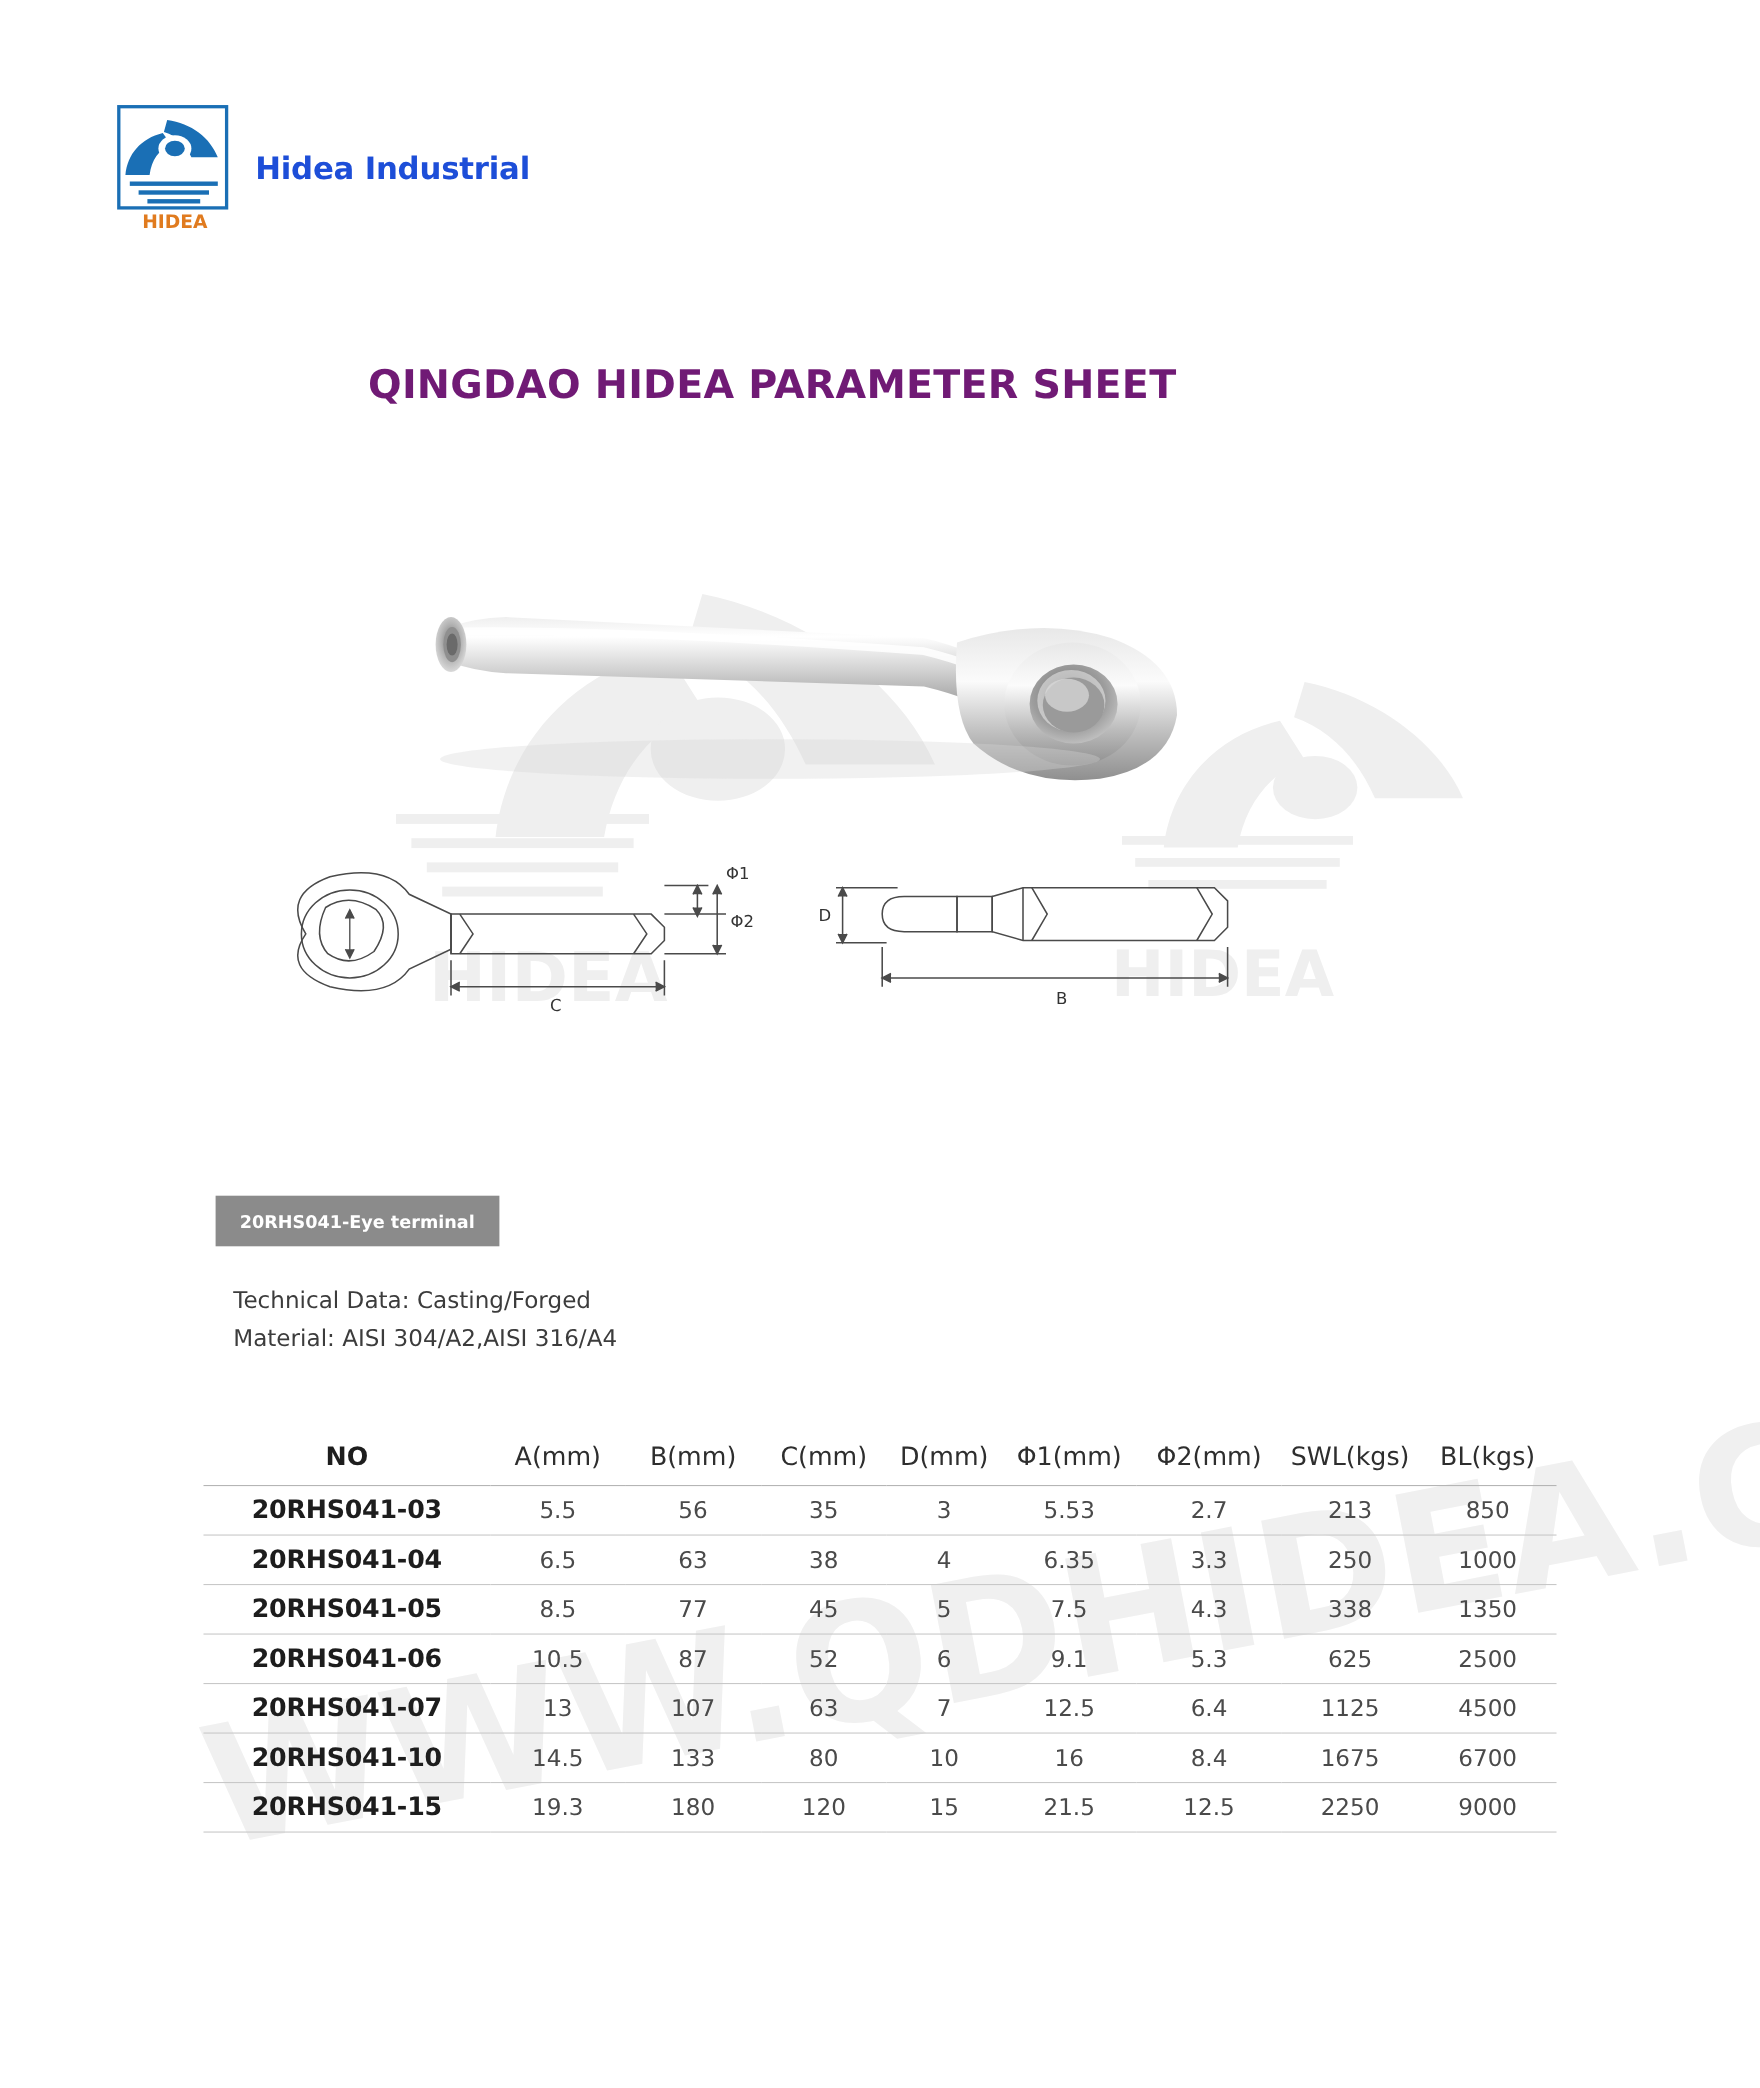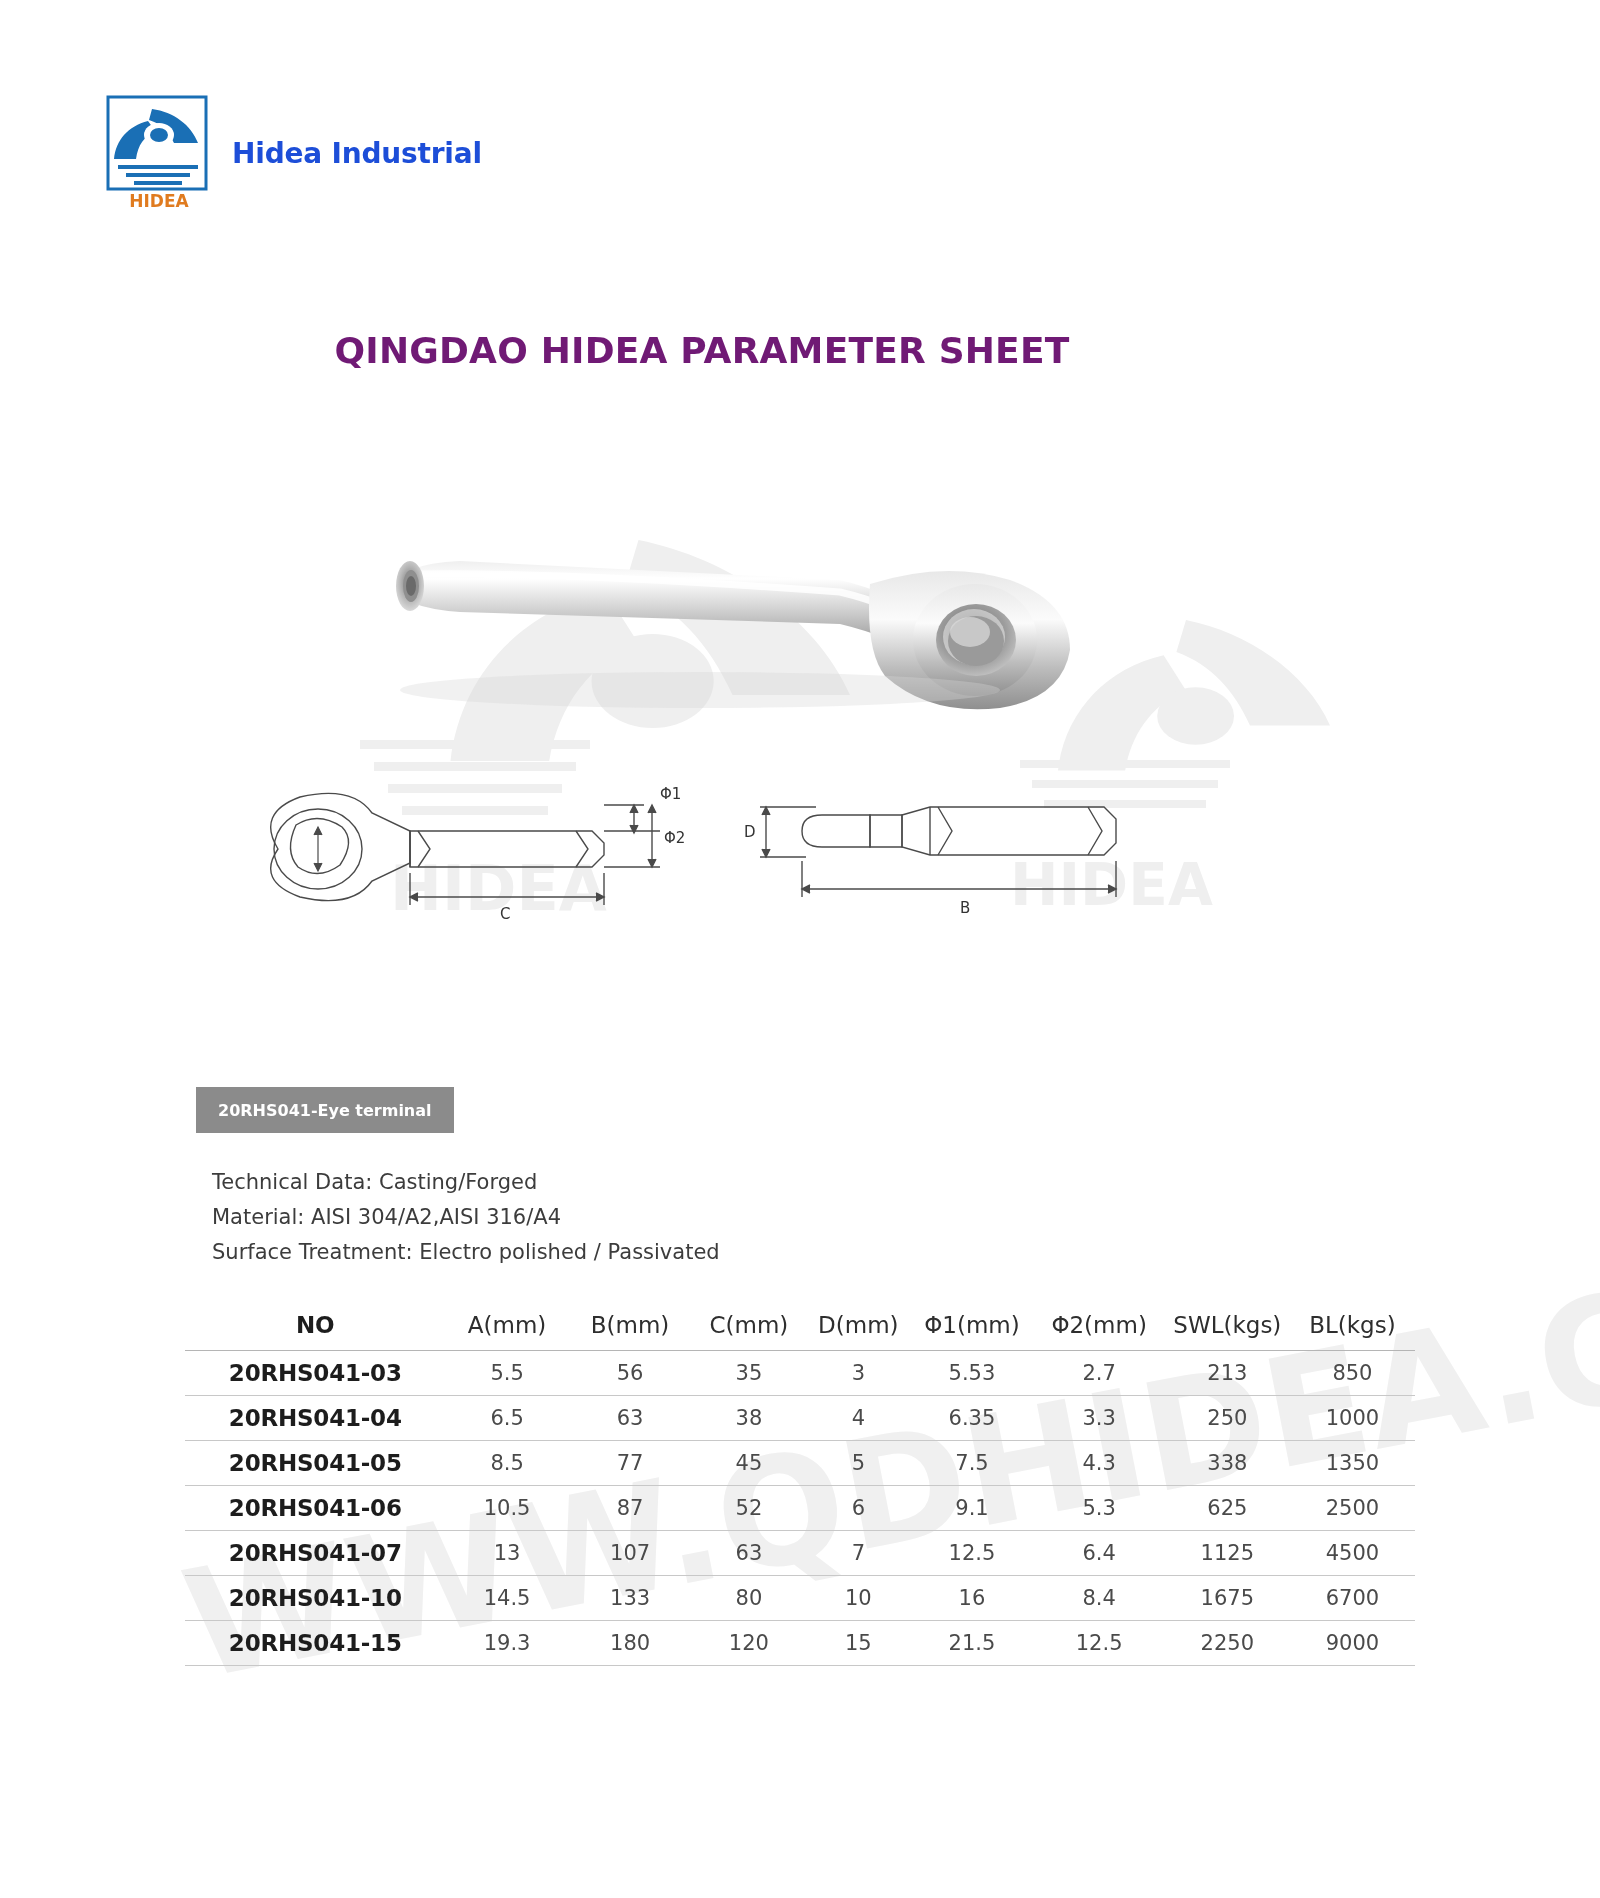--- a/index.html
+++ b/index.html
@@ -341,21 +341,20 @@
   </svg>
 </div>
 
 <div class="title-bar">
   <span>20RHS041-Eye terminal</span>
 </div>
 
 <div class="specs">
   <div>Technical Data: Casting/Forged</div>
   <div>Material: AISI 304/A2,AISI 316/A4</div>
-  <div>Surface Treatment: Electro polished / Passivated</div>
 </div>
 
 <div class="data-table-wrap">
   <table class="data">
     <thead>
       <tr>
         <th class="no">NO</th>
         <th class="col-a">A(mm)</th>
         <th class="col-b">B(mm)</th>
         <th class="col-c">C(mm)</th>

